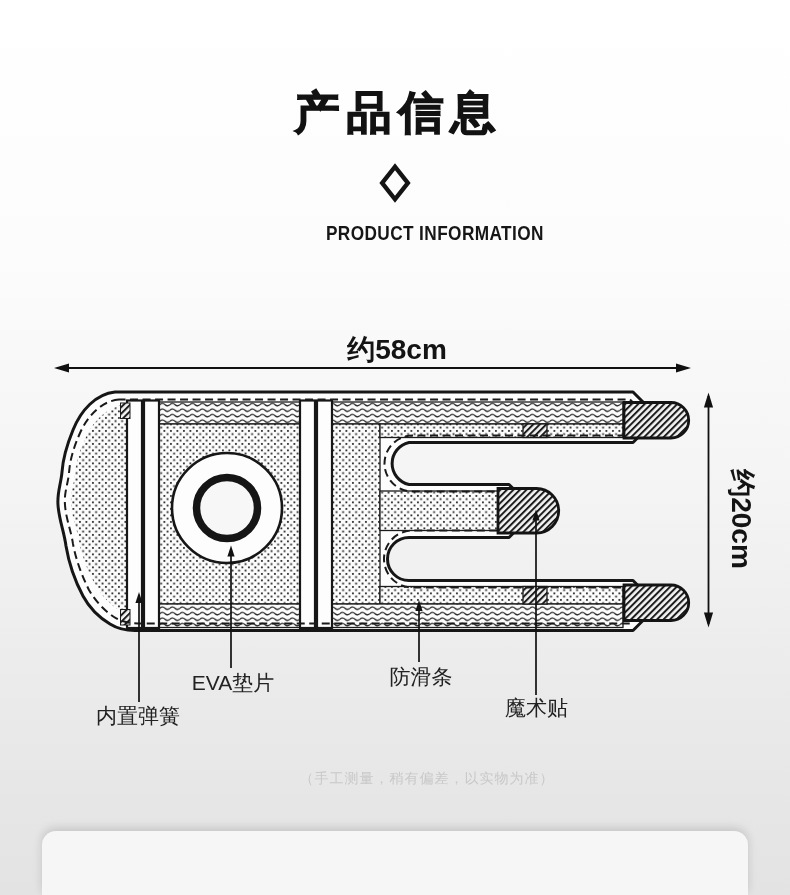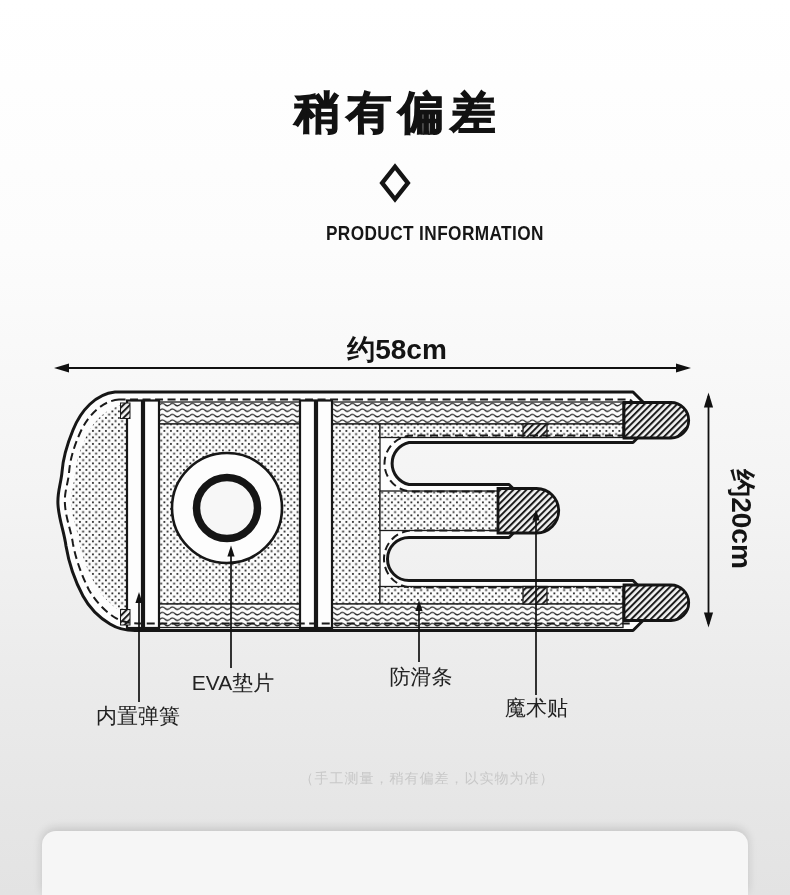--- a/index.html
+++ b/index.html
@@ -54,21 +54,21 @@
     background:#f6f6f6;
     border-radius:14px 14px 0 0;
     box-shadow:0 -3px 10px rgba(0,0,0,0.14);
   }
 </style>
 </head>
 <body>
 
 <div class="page">
 
-  <div class="title">稍有偏差</div>
+  <div class="title">产品信息</div>
 
   <div class="diamond-wrap">
     <div class="diamond"></div>
   </div>
 
   <div class="subtitle">
     <span>PRODUCT INFORMATION</span>
   </div>
 
   <svg class="diagram-svg" width="790" height="412" viewBox="0 320 790 412" xmlns="http://www.w3.org/2000/svg">

